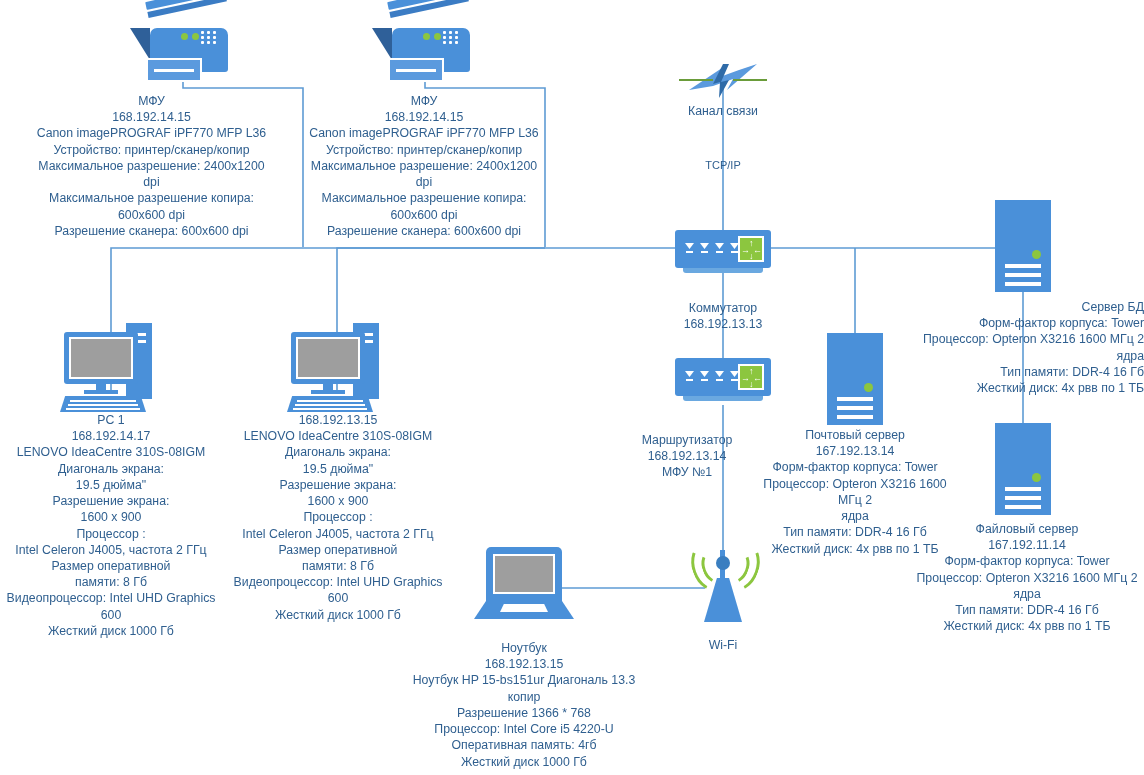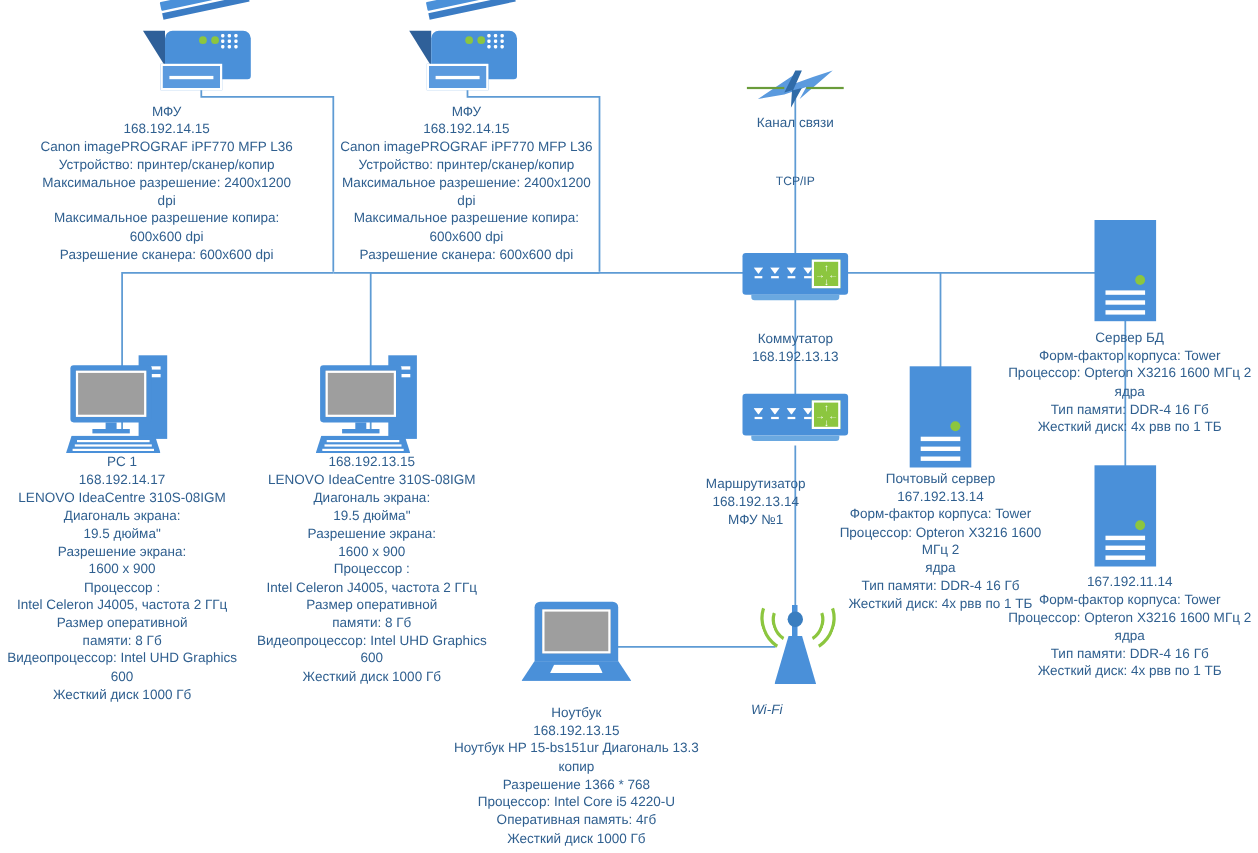--- a/index.html
+++ b/index.html
@@ -357,21 +357,21 @@
     <div class="icon wifi">
       <div class="wf-arc" style="left:14px;top:14px;width:22px;height:30px;transform:rotate(-20deg);"></div>
       <div class="wf-arc" style="left:4px;top:6px;width:34px;height:46px;transform:rotate(-20deg);"></div>
       <div class="wf-arcR" style="left:33px;top:14px;width:22px;height:30px;transform:rotate(20deg);"></div>
       <div class="wf-arcR" style="left:31px;top:6px;width:34px;height:46px;transform:rotate(20deg);"></div>
       <div class="wf-mast"></div>
       <div class="wf-dot"></div>
       <div class="wf-tower"></div>
     </div>
   </div>
-  <div class="caption" style="left:652px;top:637px;width:90px;font-style:italic;">
+  <div class="caption" style="left:678px;top:637px;width:90px;">
     <div>Wi-Fi</div>
   </div>
 
   <div class="node" style="left:827px;top:333px;">
     <div class="icon srv">
       <div class="srv-body"></div>
       <div class="srv-led"></div>
       <div class="srv-line" style="top:64px;"></div>
       <div class="srv-line" style="top:73px;"></div>
       <div class="srv-line" style="top:82px;"></div>
@@ -389,39 +389,40 @@
 
   <div class="node" style="left:995px;top:200px;">
     <div class="icon srv">
       <div class="srv-body"></div>
       <div class="srv-led"></div>
       <div class="srv-line" style="top:64px;"></div>
       <div class="srv-line" style="top:73px;"></div>
       <div class="srv-line" style="top:82px;"></div>
     </div>
   </div>
-  <div class="caption" style="left:910px;top:299px;width:234px;">
+  <div class="caption" style="left:910px;top:299px;width:234px;text-align:right;">
     <div>Сервер БД</div>
     <div>Форм-фактор корпуса: Tower</div>
     <div>Процессор: Opteron X3216 1600 МГц 2</div>
     <div>ядра</div>
     <div>Тип памяти: DDR-4 16 Гб</div>
     <div>Жесткий диск: 4х рвв по 1 ТБ</div>
   </div>
 
   <div class="node" style="left:995px;top:423px;">
     <div class="icon srv">
       <div class="srv-body"></div>
       <div class="srv-led"></div>
       <div class="srv-line" style="top:64px;"></div>
       <div class="srv-line" style="top:73px;"></div>
       <div class="srv-line" style="top:82px;"></div>
     </div>
   </div>
   <div class="caption" style="left:910px;top:521px;width:234px;">
+    <div>Файловый сервер</div>
     <div>167.192.11.14</div>
     <div>Форм-фактор корпуса: Tower</div>
     <div>Процессор: Opteron X3216 1600 МГц 2</div>
     <div>ядра</div>
     <div>Тип памяти: DDR-4 16 Гб</div>
     <div>Жесткий диск: 4х рвв по 1 ТБ</div>
   </div>
 
 </div>
 

